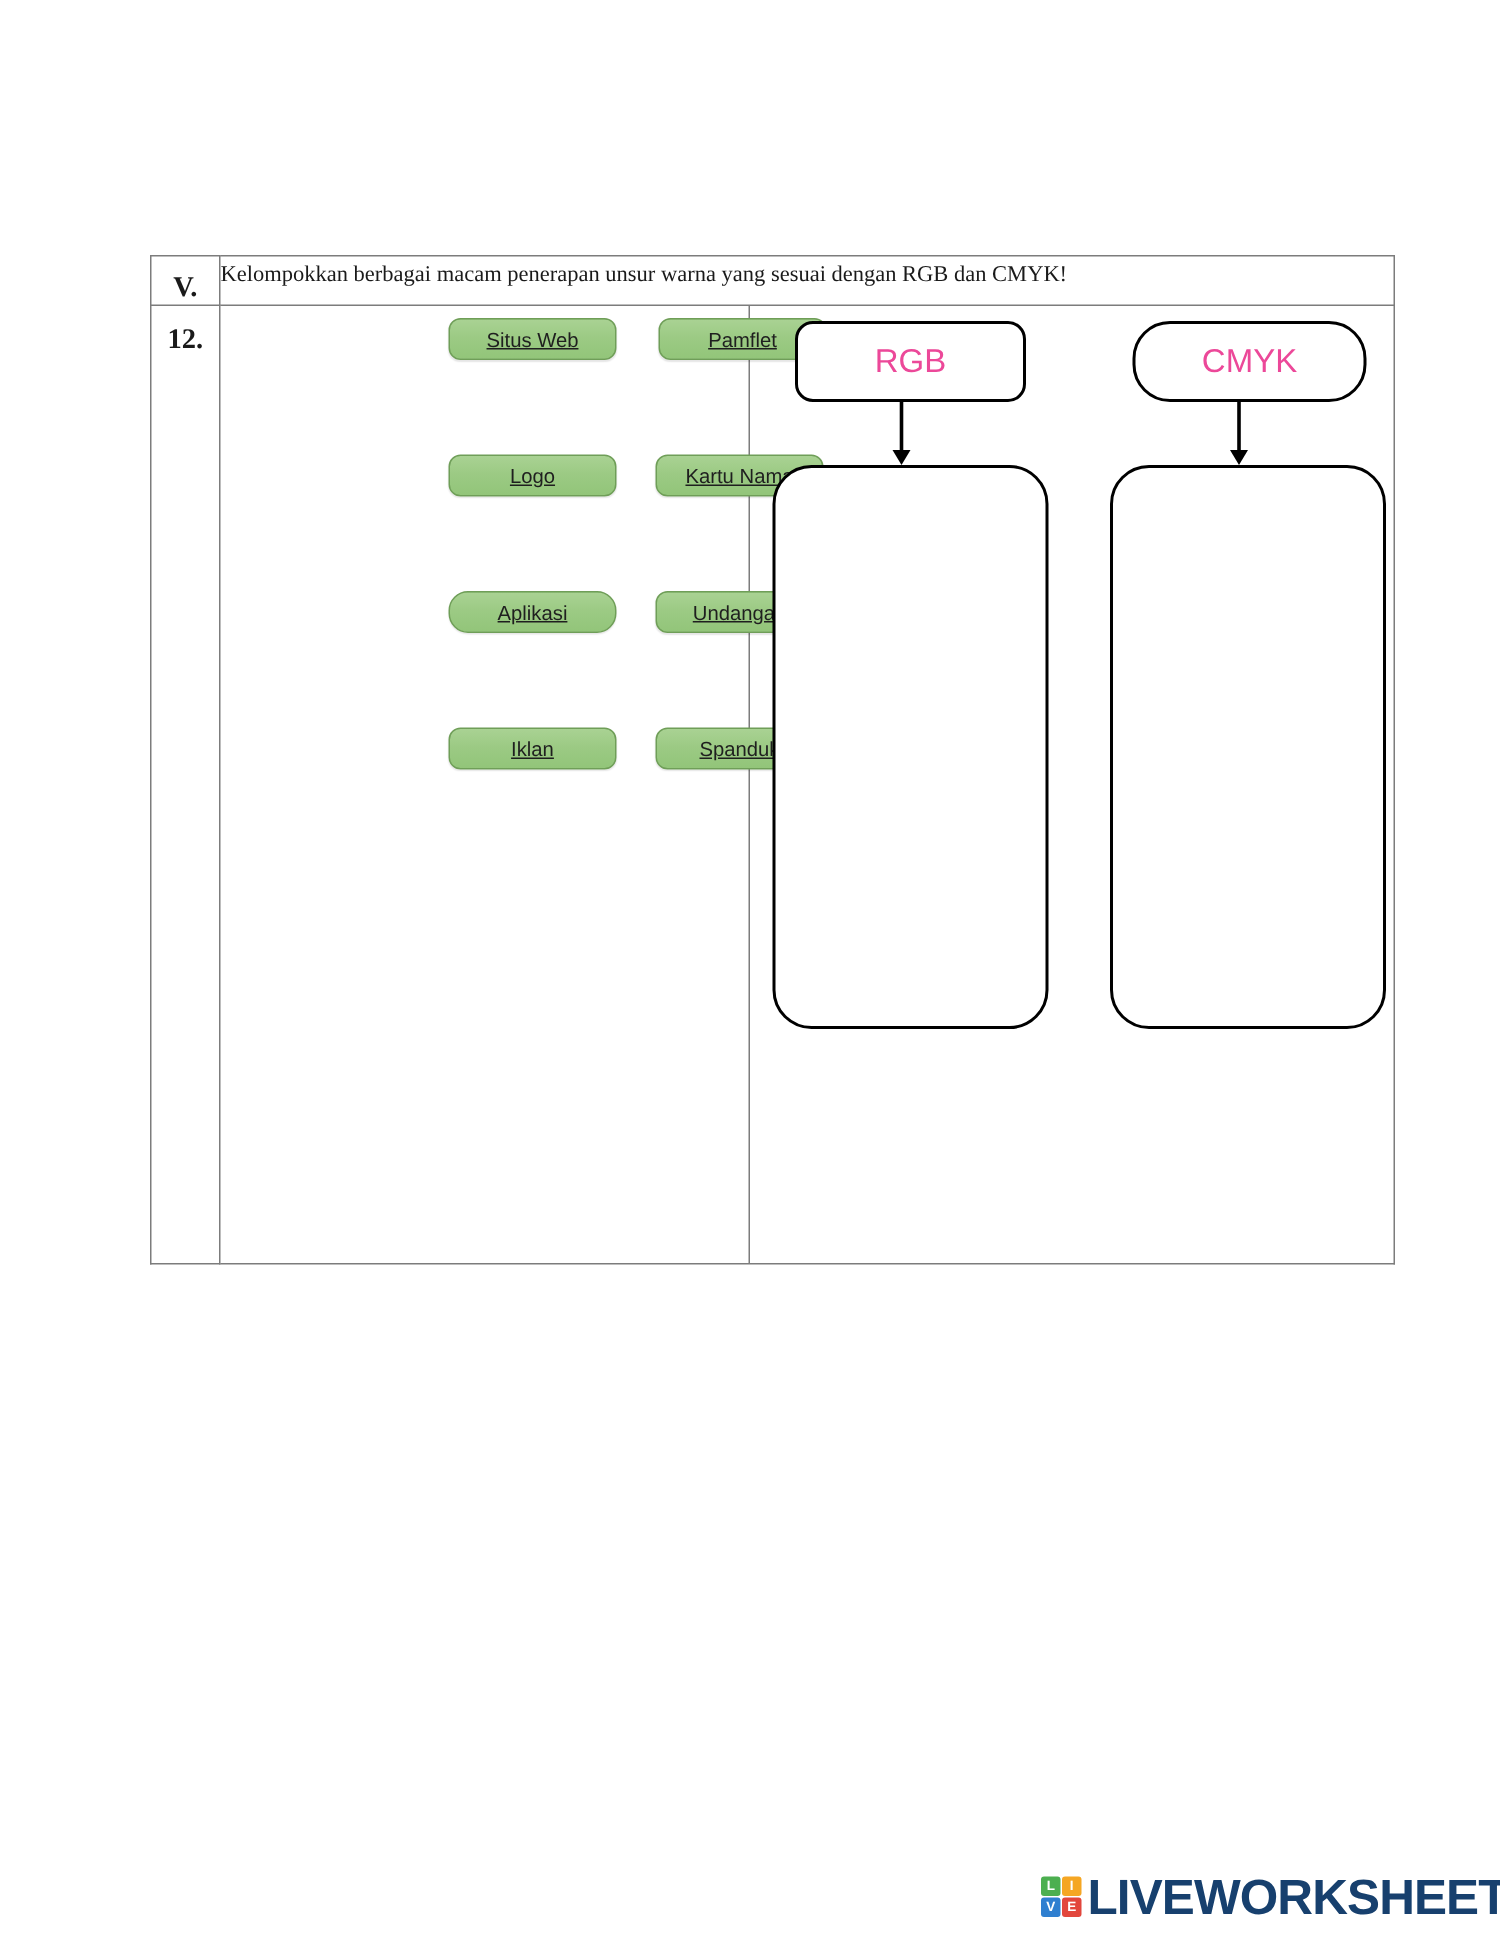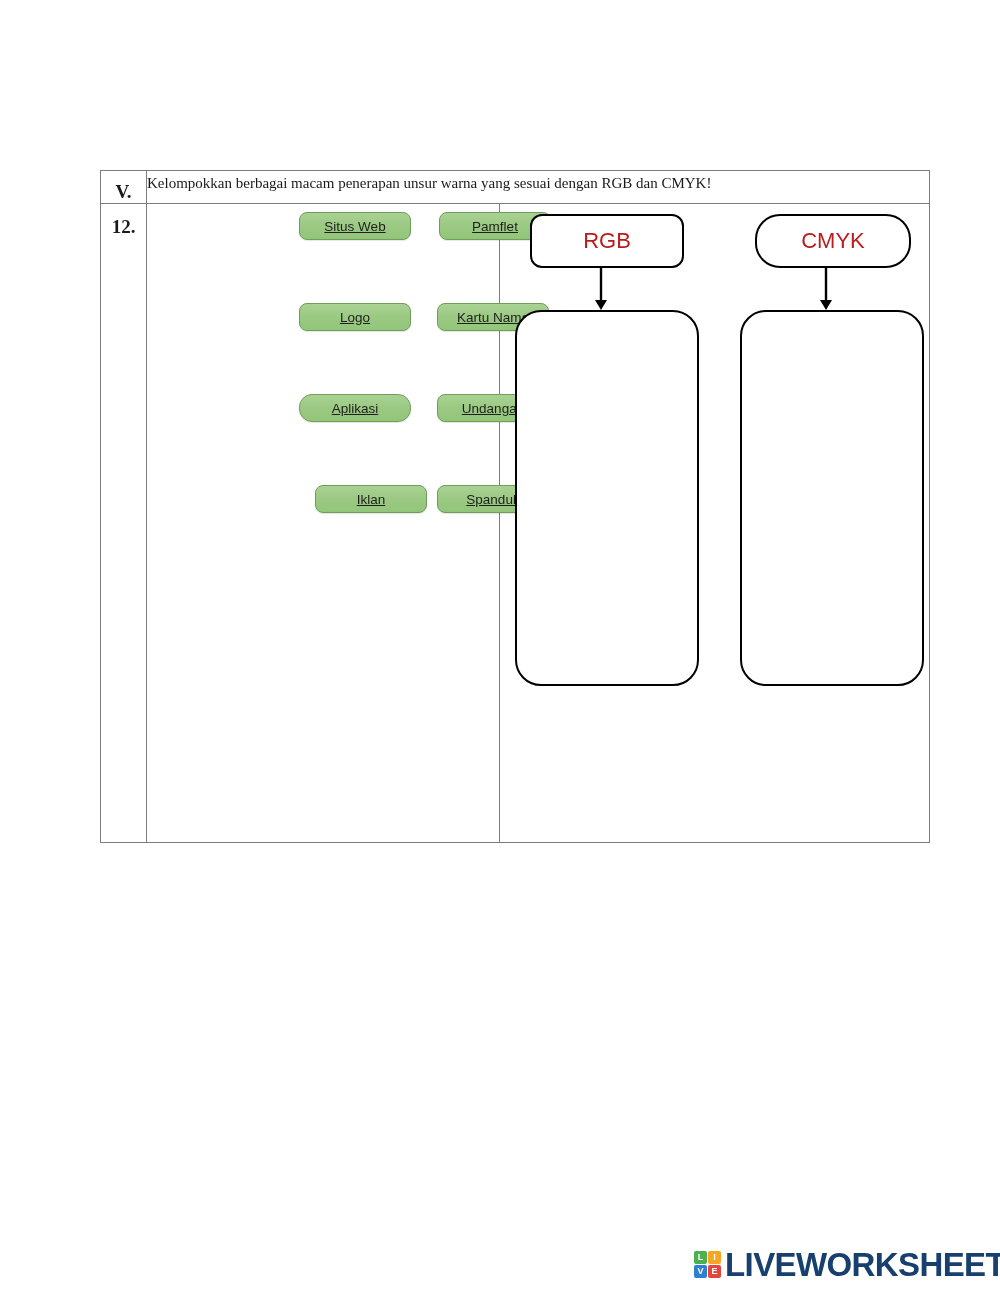--- a/index.html
+++ b/index.html
@@ -109,21 +109,21 @@
     position: absolute;
     box-sizing: border-box;
     border: 2.4px solid #000000;
     border-radius: 12px;
     background: #ffffff;
     display: flex;
     align-items: center;
     justify-content: center;
     font-family: "Liberation Sans", sans-serif;
     font-size: 22px;
-    color: #b91c1c;
+    color: #ec4899;
   }
 
   
   .arrow-svg {
     position: absolute;
   }
 
   
   .dropzone {
     position: absolute;
@@ -195,21 +195,21 @@
       </td>
       <td class="question-cell">
         <div class="question-body" id="question-body">
           <div class="panel-divider"></div>
         <div class="chip" style="left: 152px; top: 8px;">Situs Web</div>
             <div class="chip" style="left: 292px; top: 8px;">Pamflet</div>
             <div class="chip" style="left: 152px; top: 99px;">Logo</div>
             <div class="chip" style="left: 290px; top: 99px;">Kartu Nama</div>
             <div class="chip" style="left: 152px; top: 190px; border-radius: 13px;">Aplikasi</div>
             <div class="chip" style="left: 290px; top: 190px;">Undangan</div>
-            <div class="chip" style="left: 168px; top: 281px;">Iklan</div>
+            <div class="chip" style="left: 152px; top: 281px;">Iklan</div>
             <div class="chip" style="left: 290px; top: 281px;">Spanduk</div>
             <div class="cat-box" style="left: 383px; top: 10px; width: 154px; height: 54px;">RGB</div>
             <svg class="arrow-svg" width="16" height="42" style="left: 446px; top: 64px;">
               <line x1="8" y1="0" x2="8" y2="33" stroke="#000" stroke-width="2.4"></line>
               <polygon points="8,42 2,32 14,32" fill="#000"></polygon>
             </svg>
             <div class="dropzone" style="left: 368px; top: 106px; width: 184px; height: 376px;"></div>
             <div class="cat-box" style="left: 608px; top: 10px; width: 156px; height: 54px; border-radius: 25px;">CMYK</div>
             <svg class="arrow-svg" width="16" height="42" style="left: 671px; top: 64px;">
               <line x1="8" y1="0" x2="8" y2="33" stroke="#000" stroke-width="2.4"></line>

